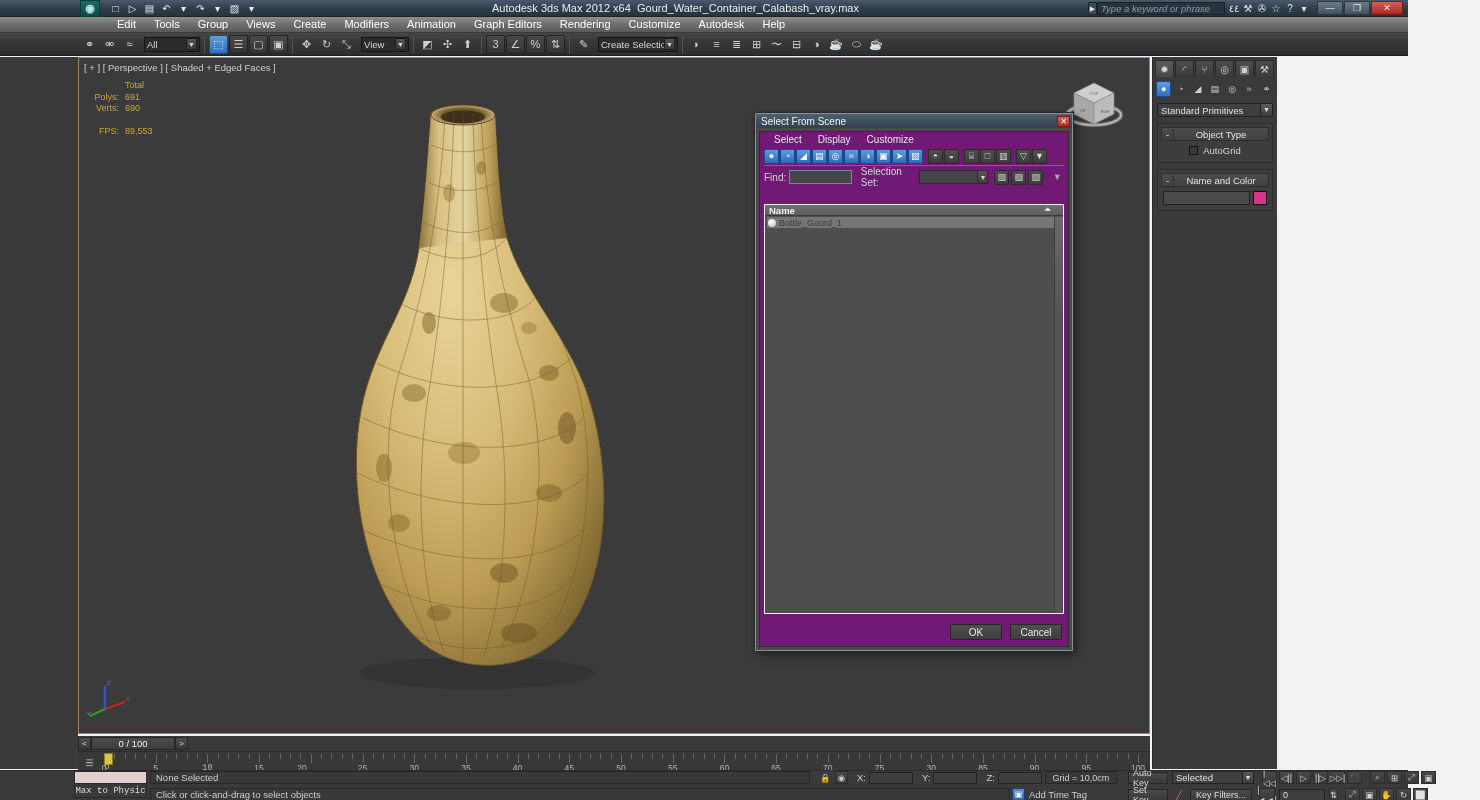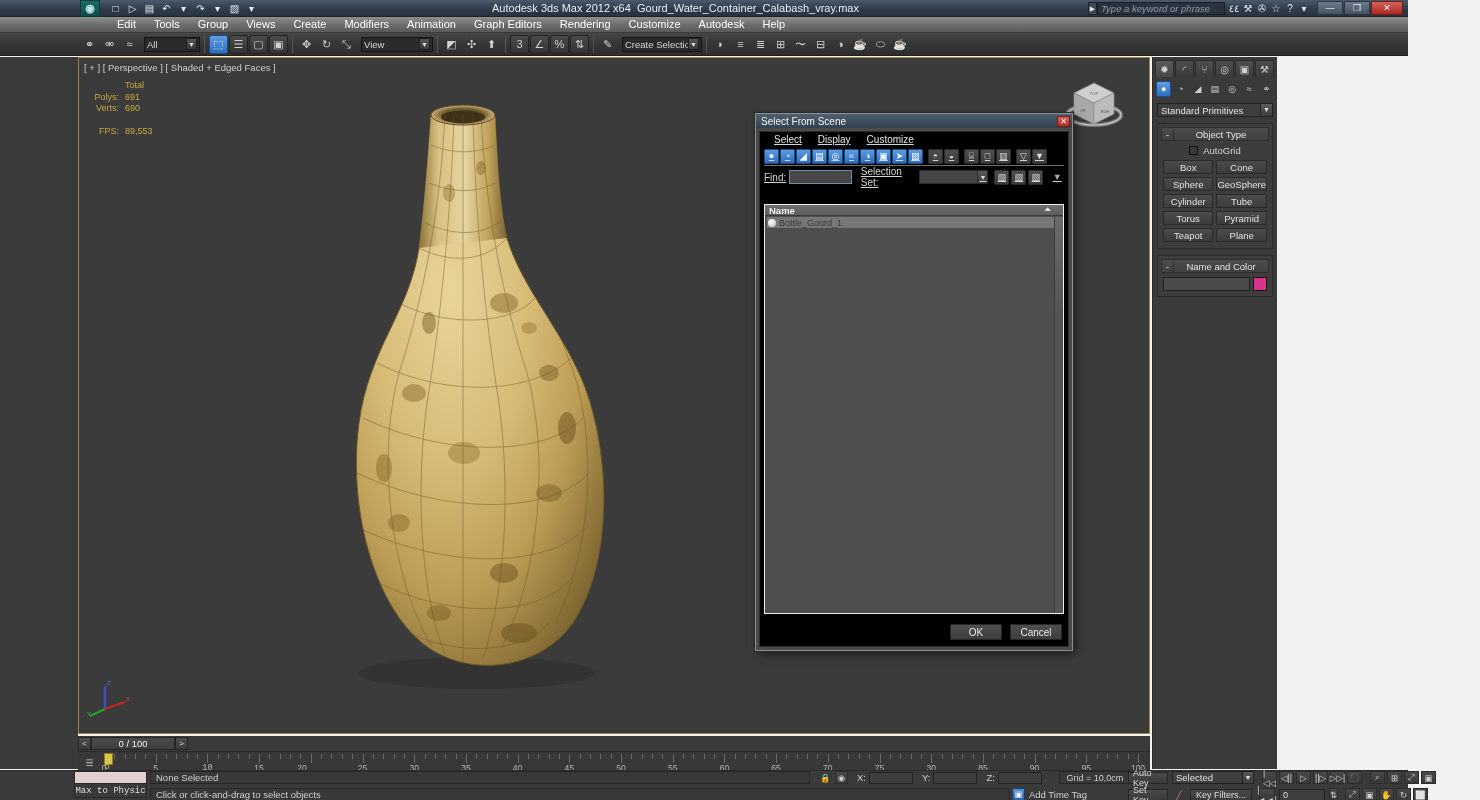--- a/index.html
+++ b/index.html
@@ -136,21 +136,21 @@
 
   
   .dialog{ position:absolute; left:755px; top:113px; width:318px; height:538px;
     background:#4a4a4a; border:1px solid #8b9097;
     box-shadow:0 0 0 1px #2a2a2a, 3px 3px 9px rgba(0,0,0,.55); }
   .dlg-tb{ height:14px; background:linear-gradient(#4f5f6f,#33414f);
     display:flex; align-items:center; padding:0 2px; }
   .dlg-title{ font-size:10px; color:#eef3f8; padding-left:3px;}
   .dlg-close{ margin-left:auto; width:13px;height:11px; background:linear-gradient(#d9655c,#ad2a20);
     border:1px solid #7c1b12; color:#fff; font-size:8px; display:flex;align-items:center;justify-content:center;}
-  .dlg-body{ position:absolute; left:3px; top:17px; right:3px; bottom:3px; background:#000000; border:1px solid #2d2d2d;text-decoration:underline;}
+  .dlg-body{ position:absolute; left:3px; top:17px; right:3px; bottom:3px; background:#701a75; border:1px solid #2d2d2d;}
   .dlg-menu{ height:15px; display:flex; align-items:center; padding-left:14px; gap:16px;
     font-size:10px; color:#e6e6e6;}
   .dlg-tools{ height:17px; margin:2px 4px 0 4px; display:flex; align-items:center; gap:1px;
     border-bottom:1px solid #6f6f6f; padding-bottom:2px;}
   .dt{ width:15px;height:15px; display:flex;align-items:center;justify-content:center;
     font-size:9px; color:#ddd; border:1px solid #2b2b2b; background:linear-gradient(#4d4d4d,#3c3c3c); border-radius:1px;}
   .dt.on{ background:linear-gradient(#5e9bdf,#2c6cbd); border-color:#1a4a88; color:#fff;}
   .dt.plain{ border-color:transparent; background:transparent;}
   .dlg-find{ height:16px; margin:3px 4px 0 4px; display:flex; align-items:center; gap:3px; font-size:10px;}
   .findbox{ width:70px;height:14px; background:#474747; border:1px solid #6f8aa8;}
@@ -242,21 +242,21 @@
       </span>
       <span class="tsep"></span>
       <span class="tbtn act">⬚</span>
       <span class="tbtn sq">☰</span>
       <span class="tbtn sq">▢</span>
       <span class="tbtn sq">▣</span>
       <span class="tsep"></span>
       <span class="tbtn">✥</span>
       <span class="tbtn">↻</span>
       <span class="tbtn">⤡</span>
-      <span class="tbcombo" style="width: 72px; margin-left: 4px;">
+      <span class="tbcombo" style="width: 48px; margin-left: 4px;">
         <span class="cval">View</span>
         <span class="carr">▼</span>
       </span>
       <span class="tsep"></span>
       <span class="tbtn">◩</span>
       <span class="tbtn">✣</span>
       <span class="tbtn">⬆</span>
       <span class="tsep"></span>
       <span class="tbtn sq">3</span>
       <span class="tbtn sq">∠</span>
@@ -439,32 +439,20 @@
 
     <div class="rollout">
       <div class="rhead">
         <span class="mn">-</span>
         <span class="tt">Object Type</span>
       </div>
       <div class="chkrow">
         <span class="chk"></span>
         <span>AutoGrid</span>
       </div>
-      <div class="grid2" id="objbtns">
-          <span class="objbtn">Box</span>
-          <span class="objbtn">Cone</span>
-          <span class="objbtn">Sphere</span>
-          <span class="objbtn">GeoSphere</span>
-          <span class="objbtn">Cylinder</span>
-          <span class="objbtn">Tube</span>
-          <span class="objbtn">Torus</span>
-          <span class="objbtn">Pyramid</span>
-          <span class="objbtn">Teapot</span>
-          <span class="objbtn">Plane</span>
-        </div>
     </div>
 
     <div class="rollout">
       <div class="rhead">
         <span class="mn">-</span>
         <span class="tt">Name and Color</span>
       </div>
       <div class="ncrow">
         <span class="nmfield"></span>
         <span class="colorsw"></span>
@@ -622,21 +610,21 @@
     <span class="navic" style="width:12px;border:none;background:none">🔒</span>
     <span class="navic" style="width:13px">◉</span>
     <span id="coordfields" style="display:flex;align-items:center;gap:3px">
         <span style="font-size: 9.5px; color: rgb(207, 207, 207); margin-left: 6px;">X:</span>
         <span class="coordin"></span>
         <span style="font-size: 9.5px; color: rgb(207, 207, 207); margin-left: 6px;">Y:</span>
         <span class="coordin"></span>
         <span style="font-size: 9.5px; color: rgb(207, 207, 207); margin-left: 6px;">Z:</span>
         <span class="coordin"></span>
       </span>
-    <span class="gridlbl" style="margin-left:14px">Grid = 10,0cm</span>
+    <span class="gridlbl" style="">Grid = 10,0cm</span>
   </div>
 
   <div style="position:absolute;left:1012px;top:788px;display:flex;align-items:center;gap:4px">
     <span style="width:13px;height:13px;background:linear-gradient(#5c8fd0,#2f63a8);border:1px solid #1d3f6e;display:flex;align-items:center;justify-content:center;font-size:8px;color:#fff">▣</span>
     <span style="font-size:9.5px;color:#cfcfcf">Add Time Tag</span>
   </div>
 
   <div style="position:absolute;left:1128px;top:771px;display:flex;align-items:center;gap:4px">
     <span class="keybtn" style="width:40px">Auto Key</span>
     <span class="selcmb">

